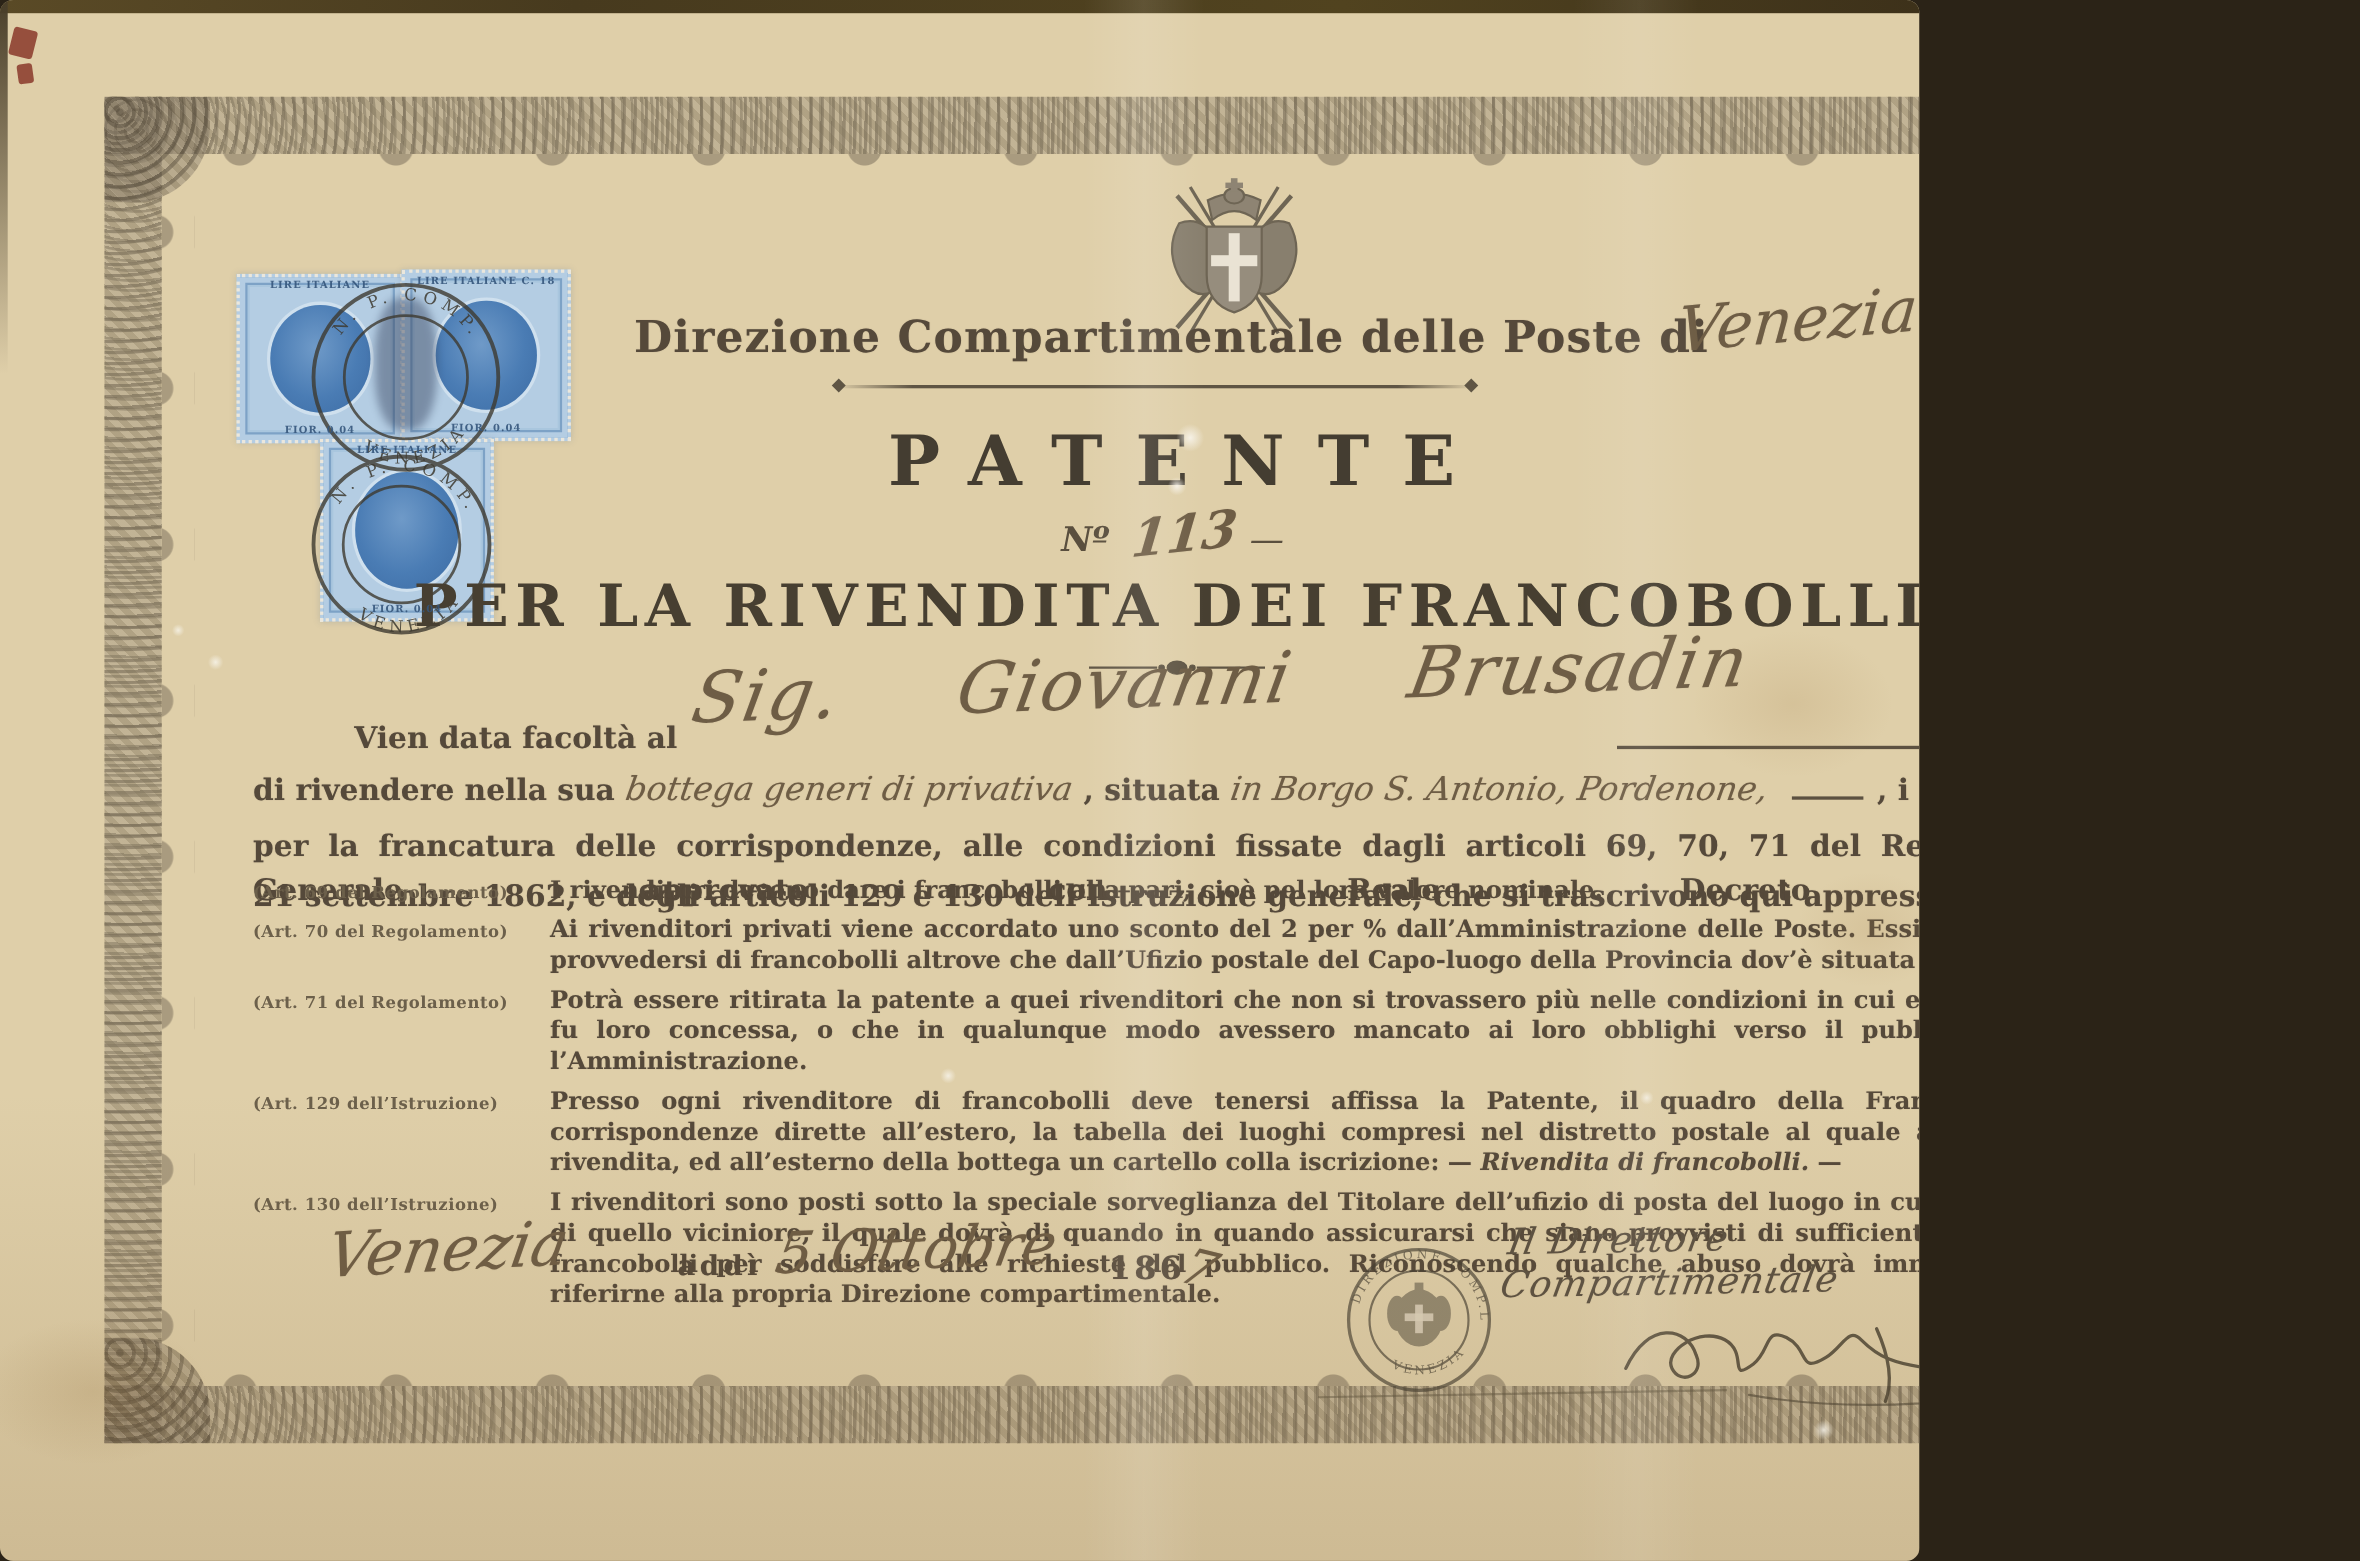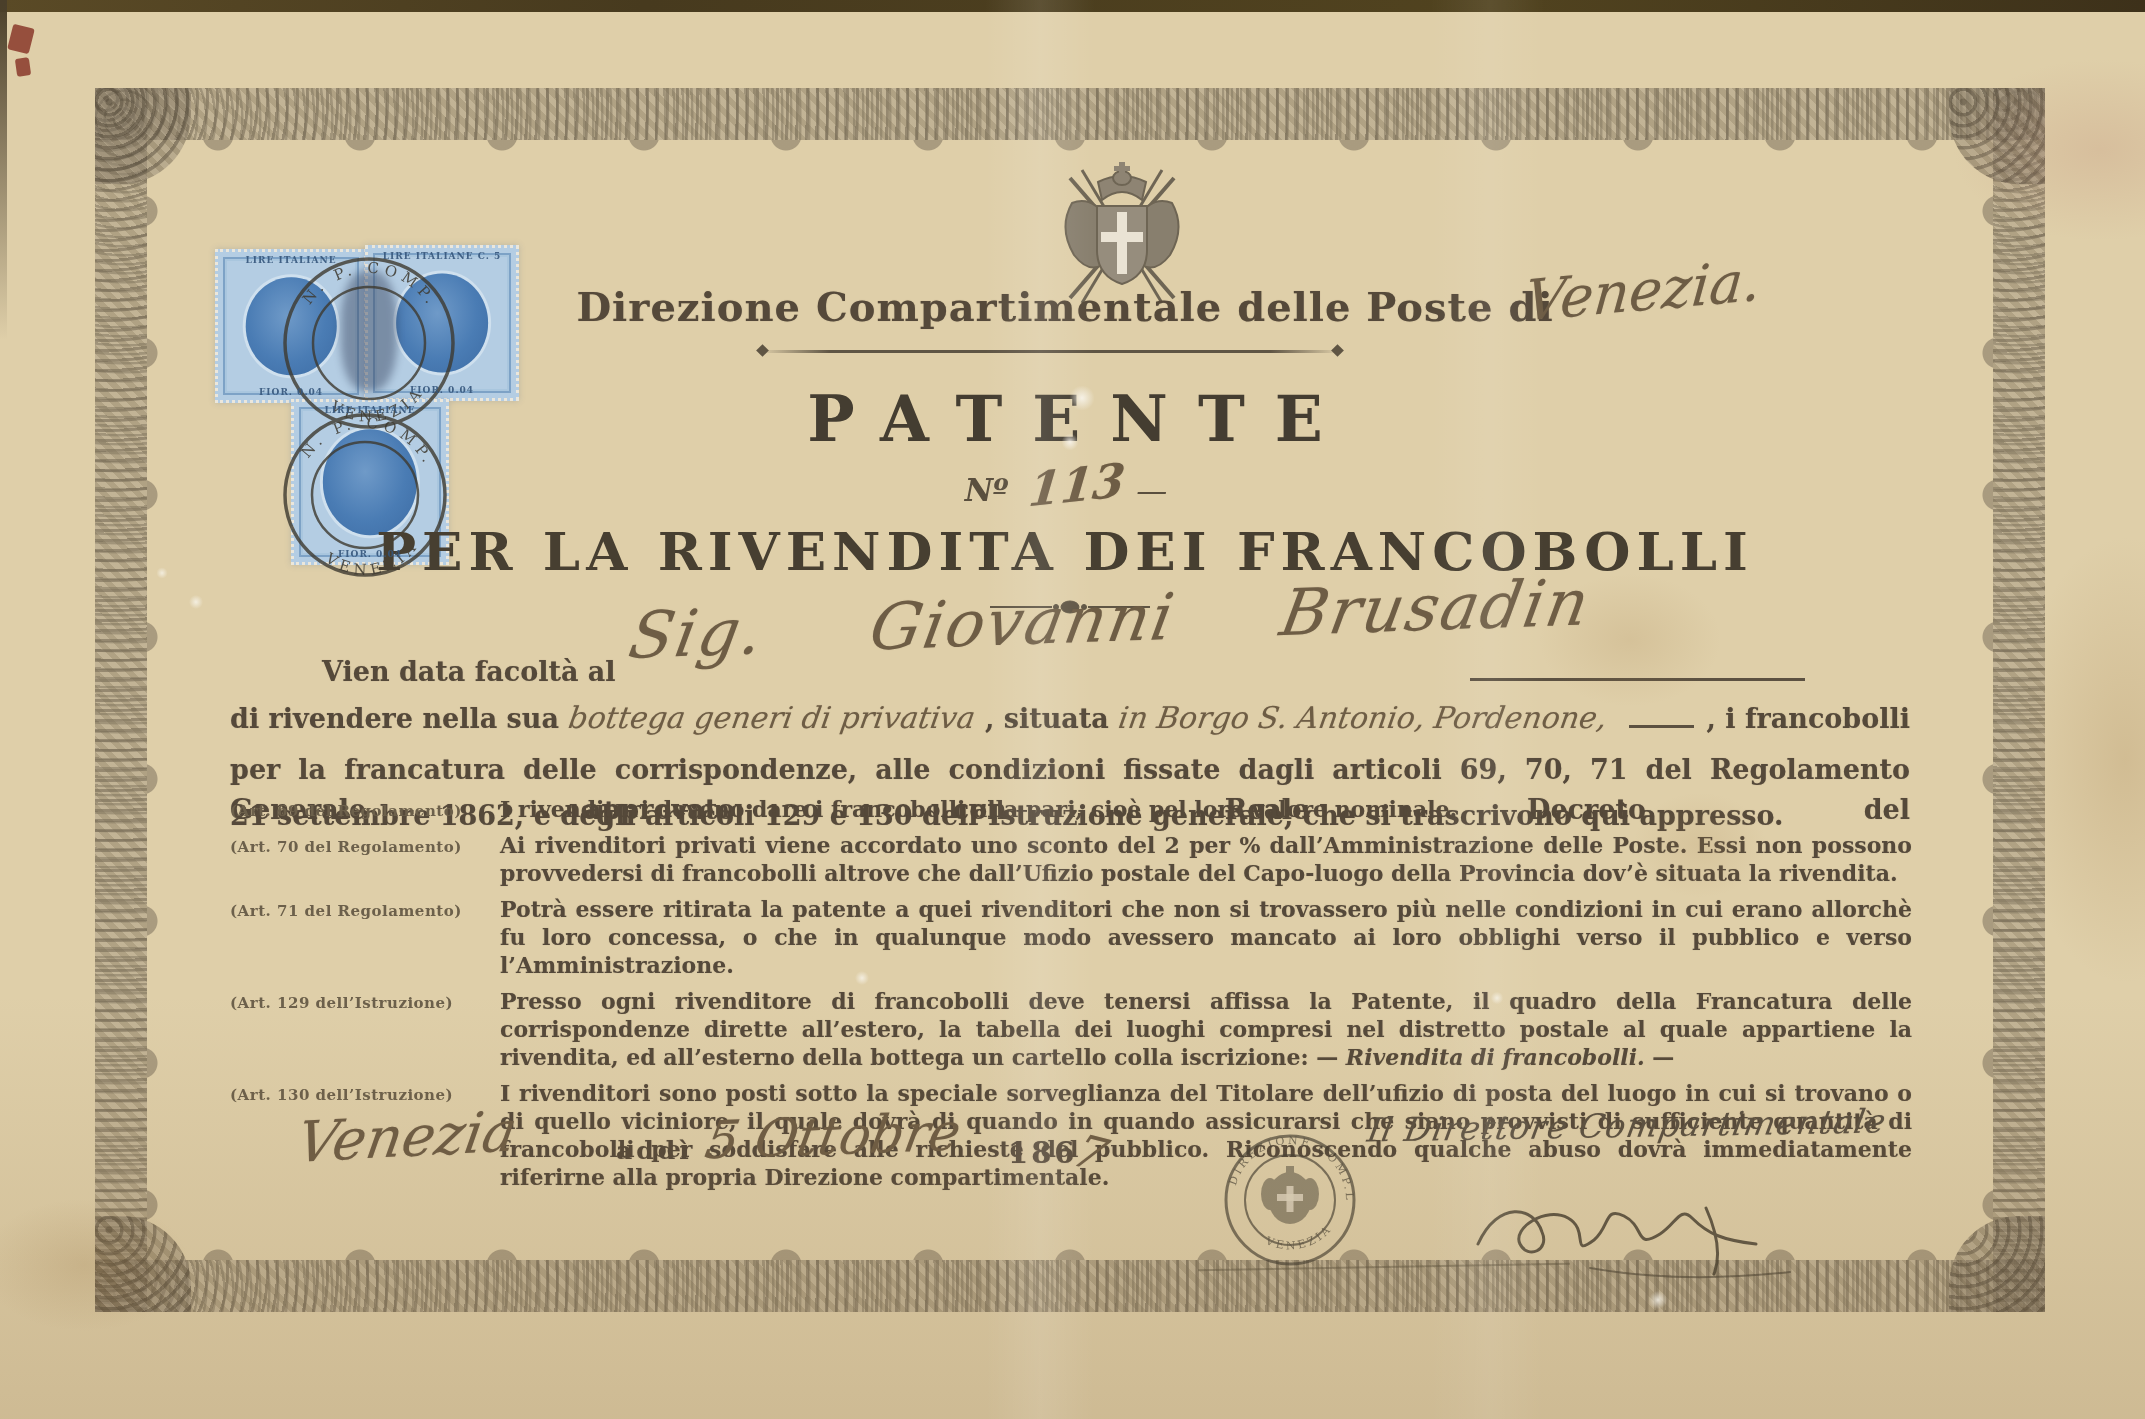--- a/index.html
+++ b/index.html
@@ -1,17 +1,17 @@
 <!DOCTYPE html>
 <html><head>
 <meta charset="utf-8">
 <style>
   html,body{margin:0;padding:0;background:#2b2317;}
-  .stage{position:relative;width:2145px;height:1419px;overflow:hidden;
-         font-family:"DejaVu Serif","Liberation Serif",serif;}
+  .stage{position:relative;width:1745px;height:1419px;overflow:hidden;
+         font-family:"DejaVu Serif","Liberation Serif",serif;border-radius:12px;}
   
   .paper{position:absolute;inset:0;
     background:
       radial-gradient(ellipse 520px 300px at 130px 90px, rgba(231,228,222,.85), rgba(231,228,222,0) 70%),
       radial-gradient(ellipse 60% 48% at 50% 36%, #ead domain;,#e9dcbc, #e2d2ae 58%, #d8c49c 84%, #cbb184 100%);
     background-color:#dfcfa9;}
   .photo-edge-top{position:absolute;left:0;top:0;width:100%;height:12px;background:linear-gradient(90deg,#5a4a26,#473a1e 30%,#51431f 70%,#3d311a);}
   .photo-edge-left{position:absolute;left:0;top:0;width:7px;height:340px;background:linear-gradient(#4a3f2a,rgba(74,63,42,0));}
   .red-mark1,.red-mark2{position:absolute;background:#7e241a;opacity:.75;border-radius:3px;}
   .red-mark1{left:10px;top:26px;width:22px;height:26px;transform:rotate(14deg);}
@@ -149,21 +149,21 @@
   <div class="bcorner c-tr"></div>
   <div class="bcorner c-bl"></div>
   <div class="bcorner c-br"></div>
 
   <div class="stamps">
     <div class="stamp st1">
       <span class="cap cap-top">LIRE ITALIANE</span>
       <span class="cap cap-bot">FIOR. 0.04</span>
     </div>
     <div class="stamp st2">
-      <span class="cap cap-top">LIRE ITALIANE C. 5</span>
+      <span class="cap cap-top">LIRE ITALIANE C. 18</span>
       <span class="cap cap-bot">FIOR. 0.04</span>
     </div>
     <div class="stamp st3">
       <span class="cap cap-top">LIRE ITALIANE</span>
       <span class="cap cap-bot">FIOR. 0.04</span>
     </div>
     <div class="pm-smudge"></div>
     <svg class="postmarks" width="312" height="340" viewBox="0 0 312 340">
       <g stroke="#3e3a30" fill="none" opacity="0.8">
         <circle cx="156" cy="100" r="84" stroke-width="3.5"></circle>

